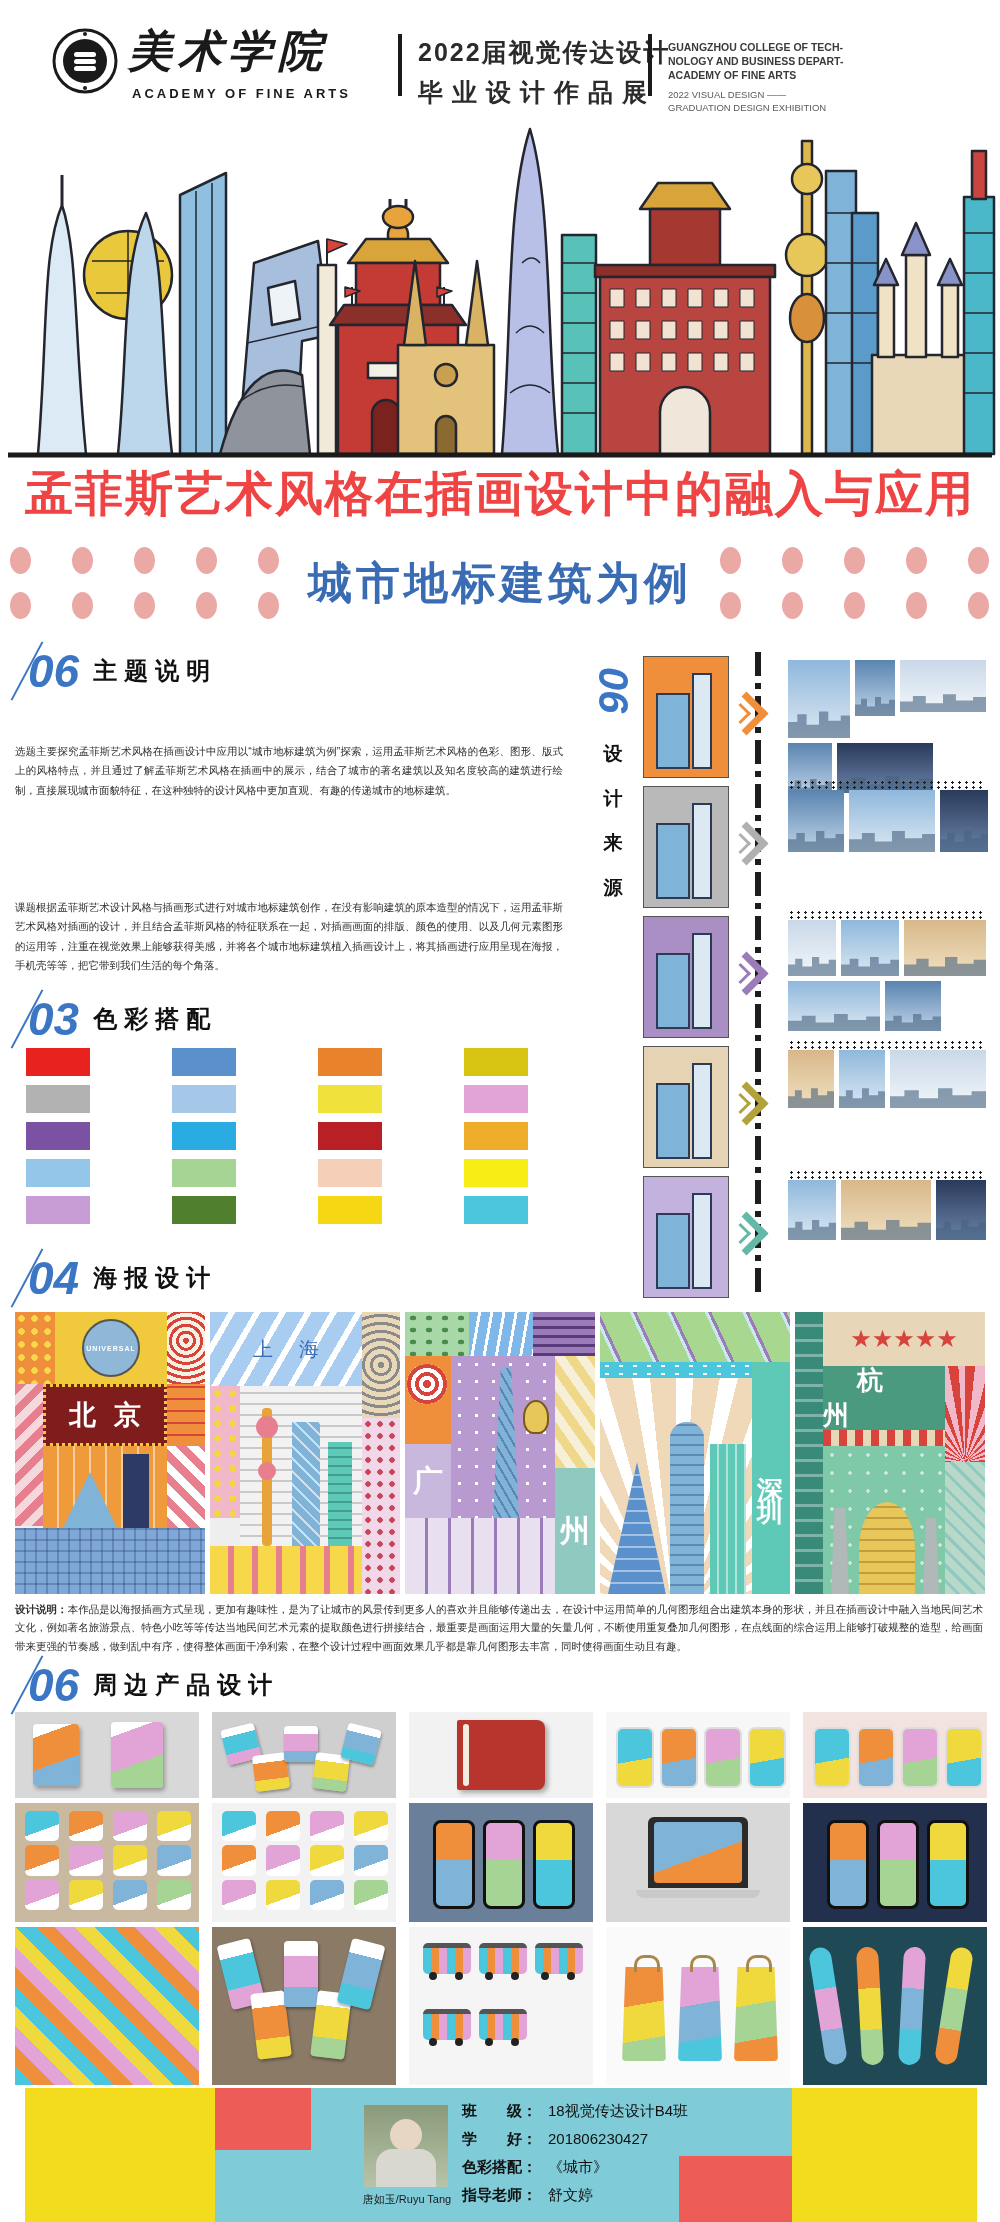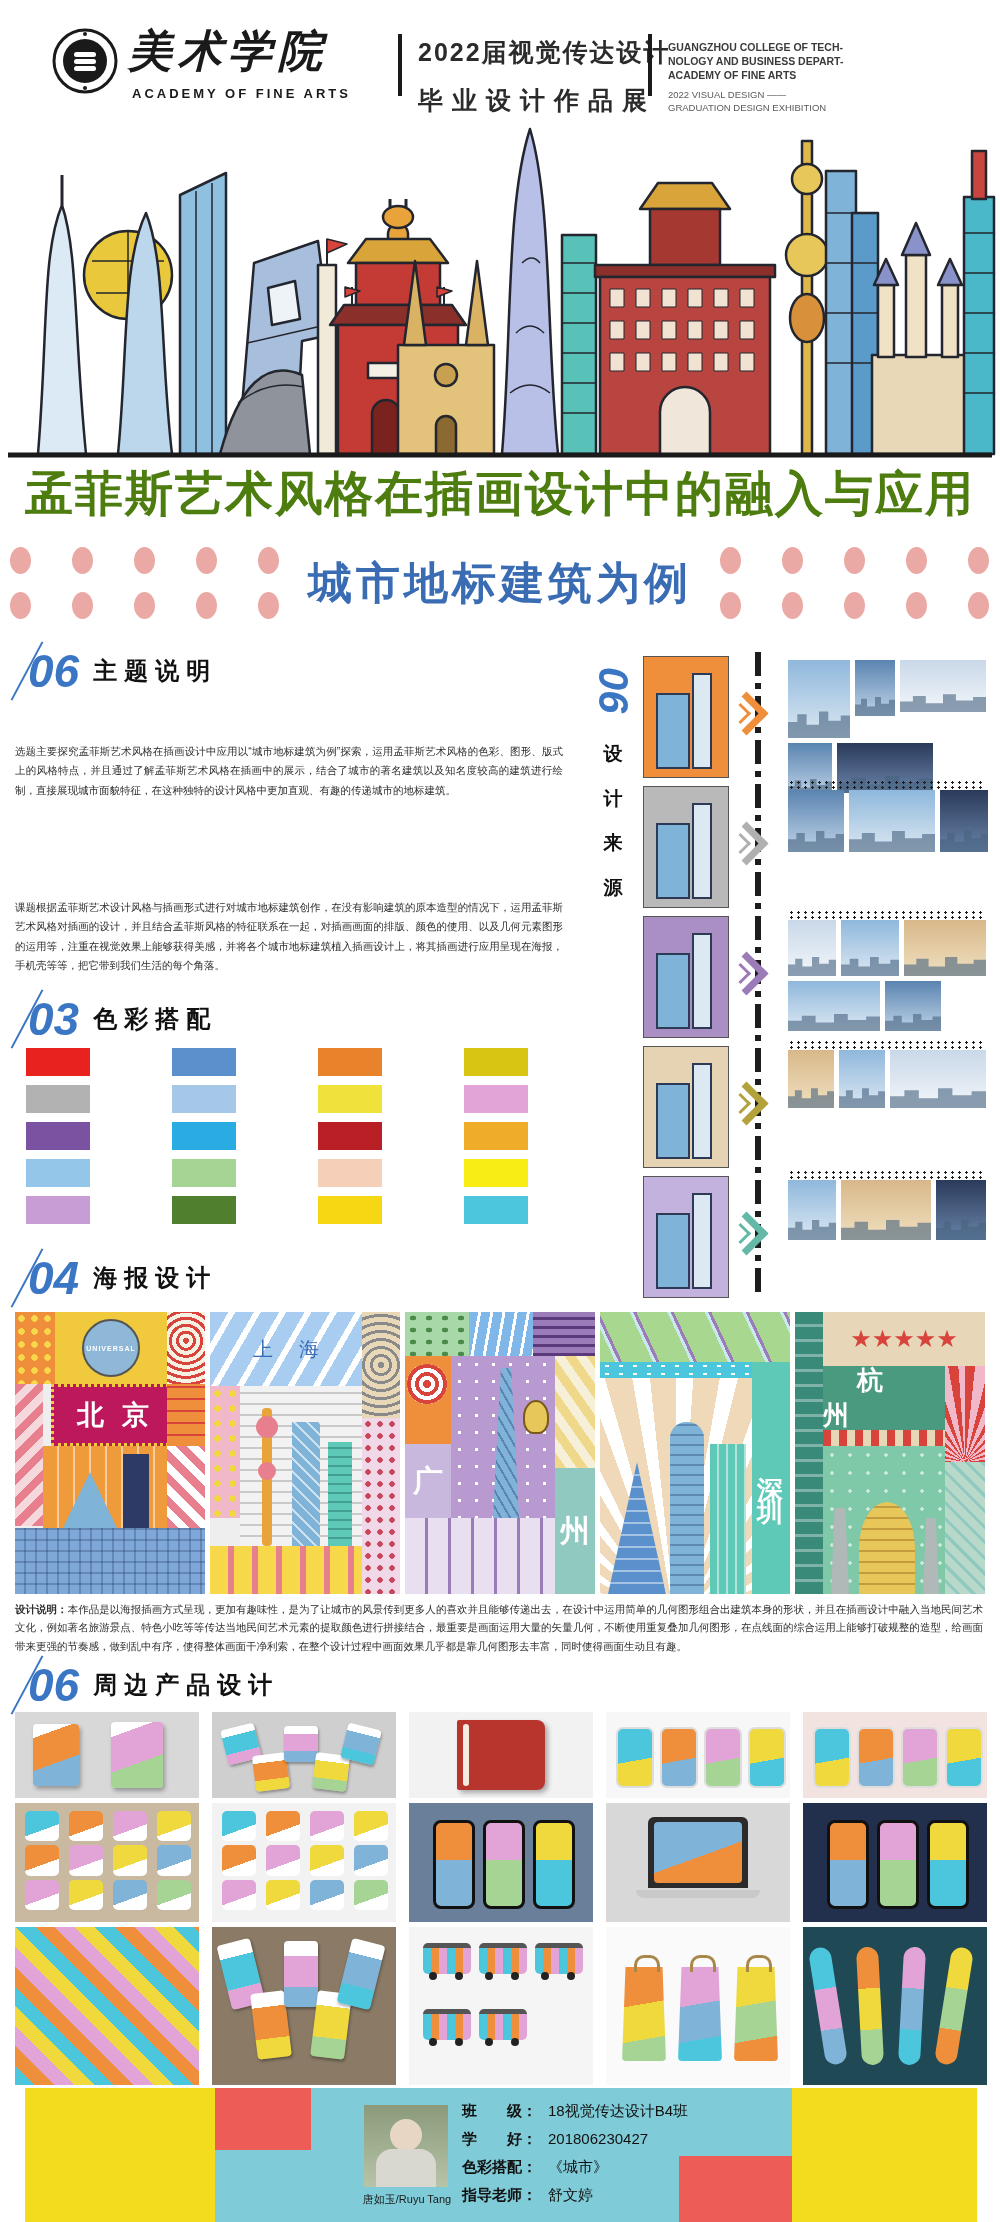--- a/index.html
+++ b/index.html
@@ -9,21 +9,21 @@
   
   .header{position:absolute;left:0;top:0;width:1000px;height:118px;background:#fff;}
   .seal{position:absolute;left:52px;top:28px;width:66px;height:66px;}
   .logo-cn{position:absolute;left:128px;top:22px;font-family:"DejaVu Serif",serif;
            font-style:italic;font-weight:900;font-size:44px;color:#1a1a1a;letter-spacing:6px;}
   .logo-en{position:absolute;left:132px;top:86px;font-size:13px;font-weight:900;
            letter-spacing:3px;color:#1a1a1a;}
   .hdiv{position:absolute;top:34px;width:4px;height:62px;background:#1a1a1a;}
   .exh{position:absolute;left:418px;top:36px;font-weight:900;color:#2b2b2b;}
   .exh .l1{font-size:25px;letter-spacing:2px;}
-  .exh .l2{font-size:25px;letter-spacing:9px;margin-top:15px;}
+  .exh .l2{font-size:25px;letter-spacing:9px;margin-top:7px;}
   .college{position:absolute;left:668px;top:40px;font-size:10.5px;font-weight:700;
            color:#3a3a3a;line-height:1.35;white-space:pre-line;}
   .exhib-en{position:absolute;left:668px;top:88px;font-size:9.5px;color:#5a5a5a;
             line-height:1.4;white-space:pre-line;}
 
   
   .skyline{position:absolute;left:0;top:113px;width:1000px;height:346px;}
 
   
   .main-title{position:absolute;left:0;top:462px;width:1000px;text-align:center;
@@ -81,23 +81,23 @@
      background-image:radial-gradient(#f7d84a 3px,transparent 3.5px);background-size:13px 13px;}
   .p1-banner{left:40px;top:0;width:112px;height:72px;background:#f0c93c;display:flex;
      align-items:center;justify-content:center;}
   .p1-globe{width:54px;height:54px;border-radius:50%;background:#8fb8d8;border:2px solid #555;
      display:flex;align-items:center;justify-content:center;font-size:7px;font-weight:700;
      color:#fff;letter-spacing:1px;}
   .p1-tr{left:152px;top:0;width:38px;height:72px;background:#f5f0e2;
      background-image:repeating-radial-gradient(circle at 50% 40%,#d8433c 0 3px,#f5f0e2 3px 7px);}
   .p1-left{left:0;top:72px;width:28px;height:142px;
      background:repeating-linear-gradient(135deg,#e87f8f 0 8px,#f5d8dc 8px 16px);}
-  .p1-sign{left:28px;top:72px;width:124px;height:62px;background:#be185d;
+  .p1-sign{left:28px;top:72px;width:124px;height:62px;background:#7f1d1d;
      border:3px dotted #f0c93c;display:flex;align-items:center;justify-content:center;
-     color:#fff;font-size:27px;font-weight:900;letter-spacing:18px;text-indent:18px;margin-left:8px;}
+     color:#fff;font-size:27px;font-weight:900;letter-spacing:18px;text-indent:18px;}
   .p1-tassel{left:152px;top:72px;width:38px;height:62px;background:#ef8f3b;
      background-image:repeating-linear-gradient(0deg,transparent 0 10px,#d8433c 10px 12px);}
   .p1-mid{left:28px;top:134px;width:124px;height:82px;background:#ef9a3b;
      background-image:repeating-linear-gradient(90deg,transparent 0 14px,rgba(255,255,255,.5) 14px 16px);}
   .p1-pyr{left:48px;top:160px;width:54px;height:56px;background:#7fb3d8;
      clip-path:polygon(50% 0,100% 100%,0 100%);border:0;}
   .p1-twr{left:108px;top:142px;width:26px;height:74px;background:#2d3a66;}
   .p1-r2{left:152px;top:134px;width:38px;height:82px;
      background:repeating-linear-gradient(45deg,#e87f8f 0 8px,#fff 8px 16px);}
   .p1-bot{left:0;top:216px;width:190px;height:66px;background:#7fa8d8;
@@ -322,21 +322,21 @@
       <polygon points="874,172 898,172 886,146" fill="#8a93c9"></polygon>
       <polygon points="902,142 930,142 916,110" fill="#8a93c9"></polygon>
       <polygon points="938,172 962,172 950,146" fill="#8a93c9"></polygon>
       <rect x="964" y="84" width="30" height="257" fill="#4ab8c9"></rect>
       <rect x="972" y="38" width="14" height="48" fill="#c9453f"></rect>
       <path d="M964,120 h30 M964,160 h30 M964,200 h30 M964,240 h30 M964,280 h30" stroke-width="1.5"></path>
     </g>
     <line x1="8" y1="342" x2="992" y2="342" stroke="#1a1a1a" stroke-width="5"></line>
   </svg>
 
-  <div class="main-title" style="color: #4d7c0f;">孟菲斯艺术风格在插画设计中的融入与应用</div>
+  <div class="main-title" style="color: #ef4444;">孟菲斯艺术风格在插画设计中的融入与应用</div>
   <div class="sub-row">
     <div class="dots-grid" id="dots-left">
         <div class="dot" style="background: rgb(235, 169, 165);"></div>
         <div class="dot" style="background: rgb(235, 169, 165);"></div>
         <div class="dot" style="background: rgb(235, 169, 165);"></div>
         <div class="dot" style="background: rgb(235, 169, 165);"></div>
         <div class="dot" style="background: rgb(235, 169, 165);"></div>
         <div class="dot" style="background: rgb(235, 169, 165);"></div>
         <div class="dot" style="background: rgb(235, 169, 165);"></div>
         <div class="dot" style="background: rgb(235, 169, 165);"></div>

